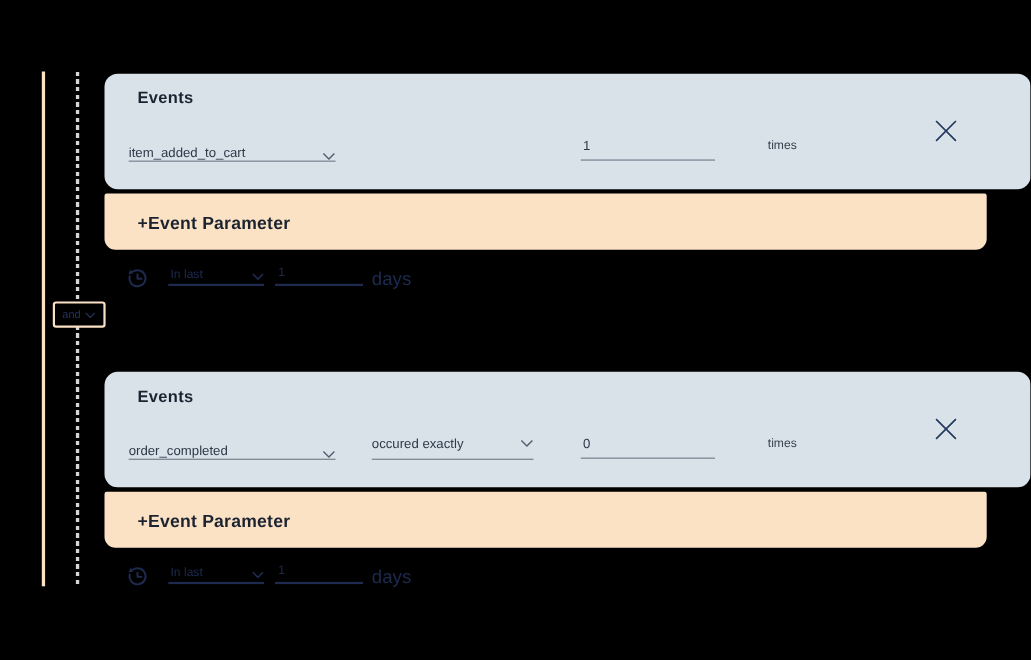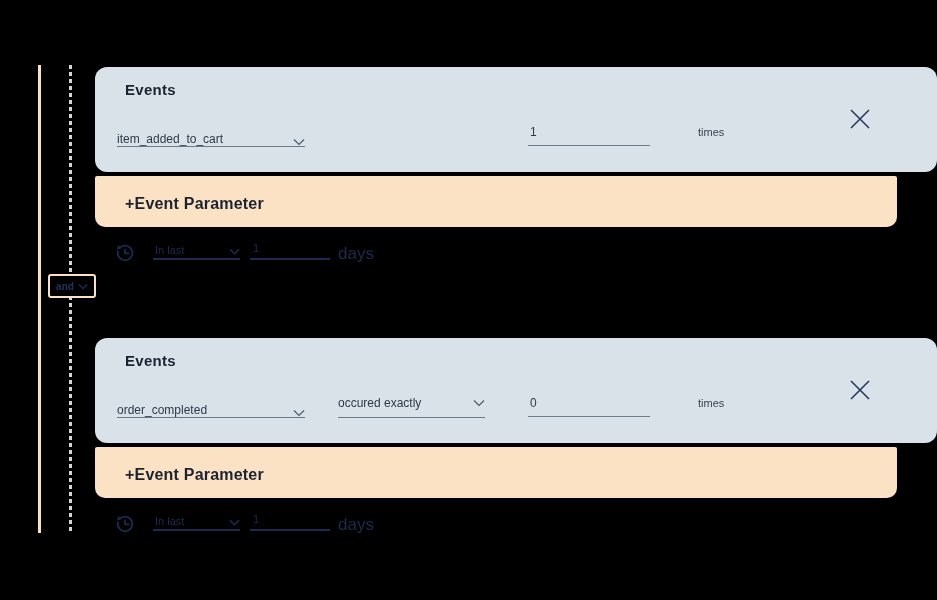--- a/index.html
+++ b/index.html
@@ -36,21 +36,20 @@
     background: #000000;
     border: 2px solid #fbe2c5;
     border-radius: 3px;
     display: flex;
     align-items: center;
     justify-content: center;
     gap: 4px;
     color: #25335c;
     font-size: 10px;
     cursor: pointer;
-    font-weight: bold;
   }
   .connector .chev { width: 10px; height: 7px; color: #25335c; }
 
   
   .card {
     position: absolute;
     left: 95px;
     width: 802px; height: 105px;
     background: #d9e1e9;
     border-radius: 12px;

